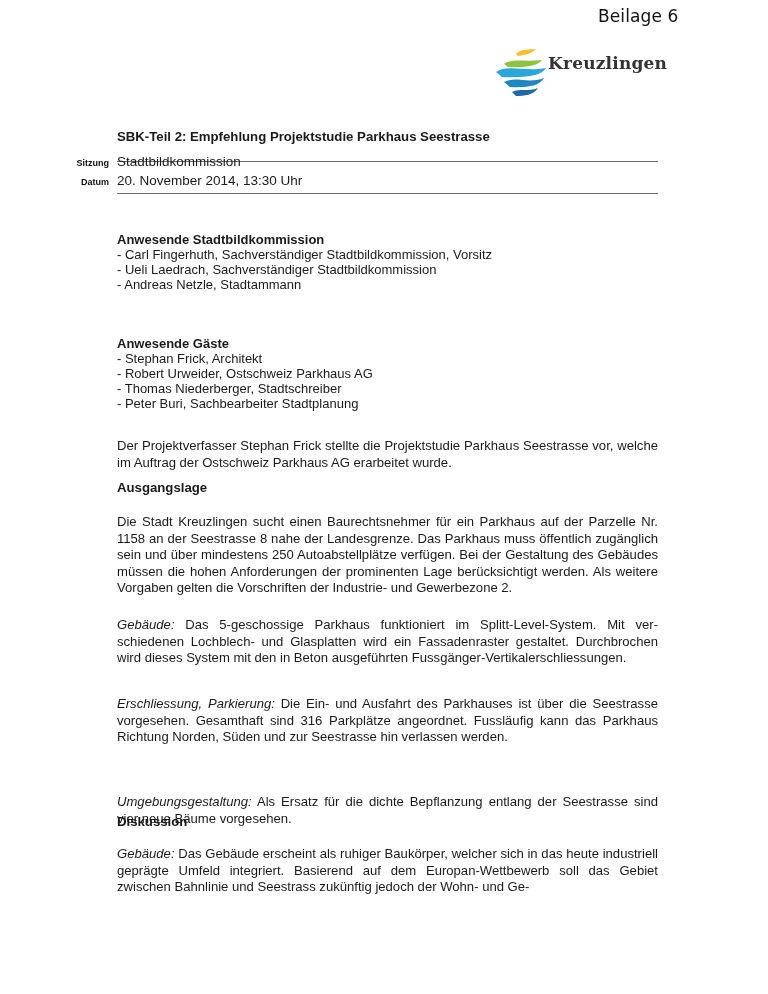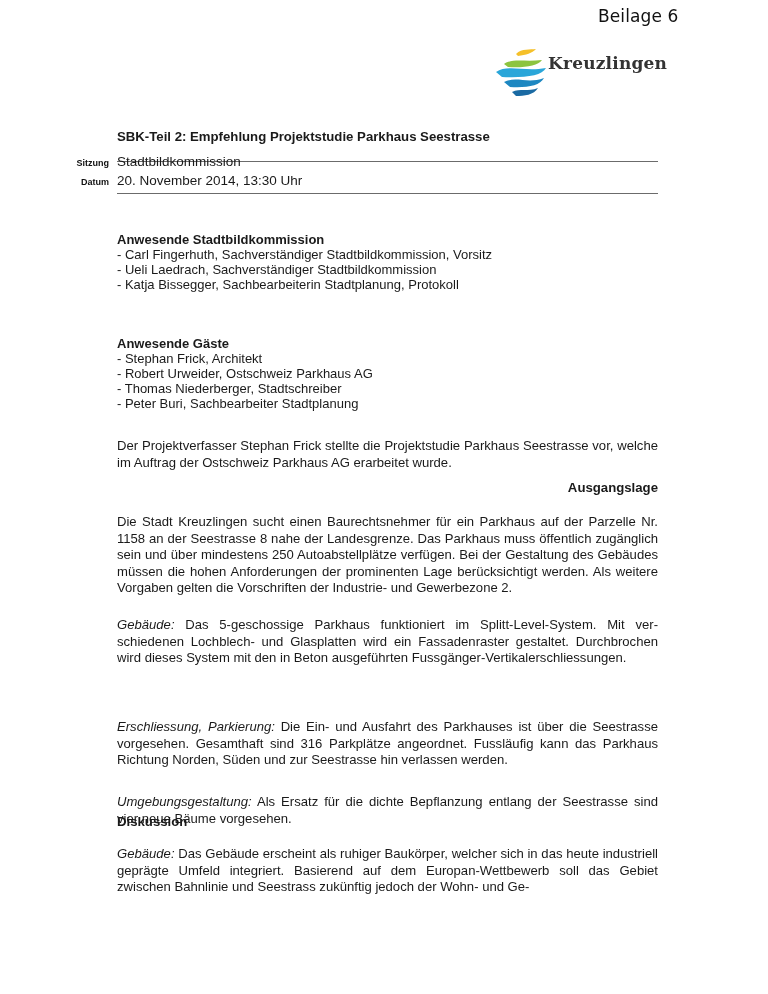--- a/index.html
+++ b/index.html
@@ -67,42 +67,42 @@
     <span class="meta-label">Datum</span>
     <span class="meta-value">20. November 2014, 13:30 Uhr</span>
   </div>
   <div class="meta-rule"></div>
 </div>
 
 <div class="content list-block" style="top:232px;">
   <div class="hdr">Anwesende Stadtbildkommission</div>
   <div>- Carl Fingerhuth, Sachverständiger Stadtbildkommission, Vorsitz</div>
   <div>- Ueli Laedrach, Sachverständiger Stadtbildkommission</div>
-  <div>- Katja Bissegger, Sachbearbeiterin Stadtplanung, Protokoll</div>
+  <div>- Andreas Netzle, Stadtammann</div>
 </div>
 
 <div class="content list-block" style="top:336px;">
   <div class="hdr">Anwesende Gäste</div>
   <div>- Stephan Frick, Architekt</div>
   <div>- Robert Urweider, Ostschweiz Parkhaus AG</div>
   <div>- Thomas Niederberger, Stadtschreiber</div>
   <div>- Peter Buri, Sachbearbeiter Stadtplanung</div>
 </div>
 
 <div class="content para" style="top:438px;">Der Projektverfasser Stephan Frick stellte die Projektstudie Parkhaus Seestrasse vor, welche im Auftrag der Ostschweiz Parkhaus AG erarbeitet wurde.</div>
 
-<div class="content h" style="top:480px;text-align:right;">Ausgangslage</div>
+<div class="content h" style="top:480px;">Ausgangslage</div>
 
 <div class="content para" style="top:514px;">Die Stadt Kreuzlingen sucht einen Baurechtsnehmer für ein Parkhaus auf der Parzelle Nr. 1158 an der Seestrasse 8 nahe der Landesgrenze. Das Parkhaus muss öffentlich zugänglich sein und über mindestens 250 Autoabstellplätze verfügen. Bei der Gestal­tung des Gebäudes müssen die hohen Anforderungen der prominenten Lage berück­sichtigt werden. Als weitere Vorgaben gelten die Vorschriften der Industrie- und Ge­werbezone 2.</div>
 
 <div class="content para" style="top:617px;">
   <span class="lead">Gebäude:</span><span> Das 5-geschossige Parkhaus funktioniert im Splitt-Level-System. Mit ver­schiedenen Lochblech- und Glasplatten wird ein Fassadenraster gestaltet. Durchbro­chen wird dieses System mit den in Beton ausgeführten Fussgänger-Vertikalerschliessungen.</span>
 </div>
 
-<div class="content para" style="top:696px;margin-top:23px;">
+<div class="content para" style="top:696px;">
   <span class="lead">Erschliessung, Parkierung:</span><span> Die Ein- und Ausfahrt des Parkhauses ist über die See­strasse vorgesehen. Gesamthaft sind 316 Parkplätze angeordnet. Fussläufig kann das Parkhaus Richtung Norden, Süden und zur Seestrasse hin verlassen werden.</span>
 </div>
 
 <div class="content para" style="top:758px;margin-top:36px;">
   <span class="lead">Umgebungsgestaltung:</span><span> Als Ersatz für die dichte Bepflanzung entlang der Seestrasse sind vier neue Bäume vorgesehen.</span>
 </div>
 
 <div class="content h" style="top:814px;">Diskussion</div>
 
 <div class="content para" style="top:846px;">

